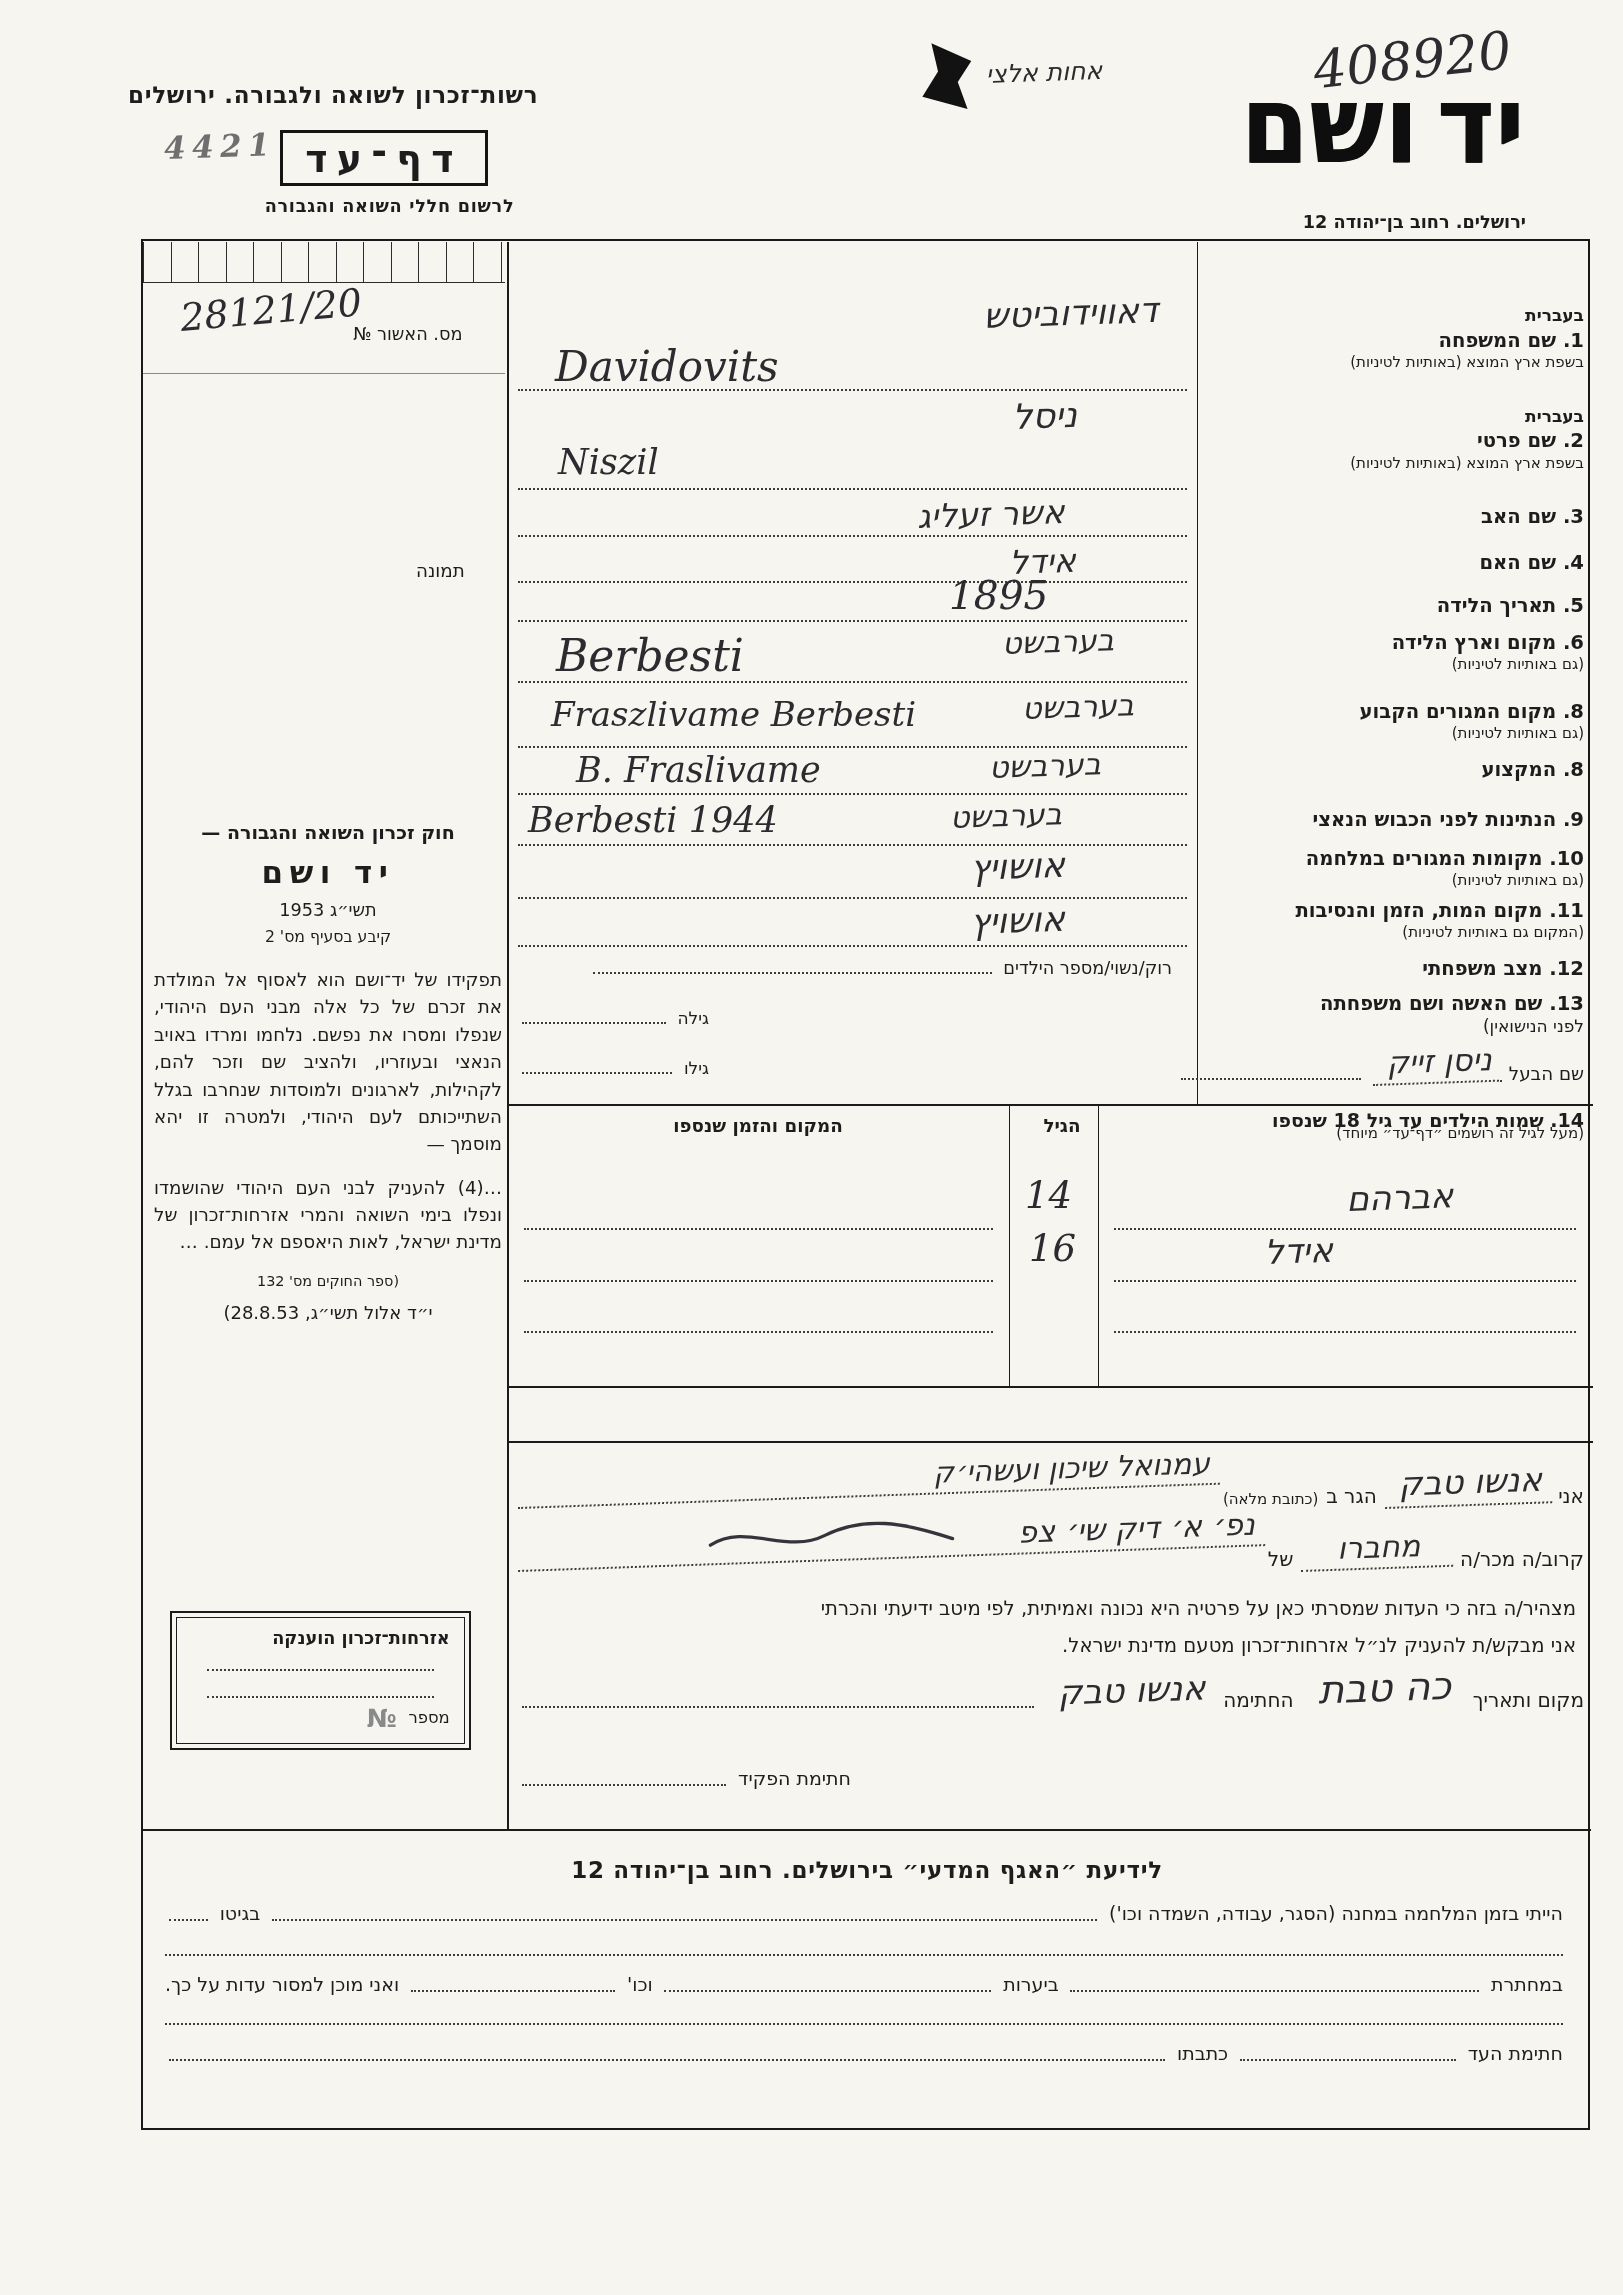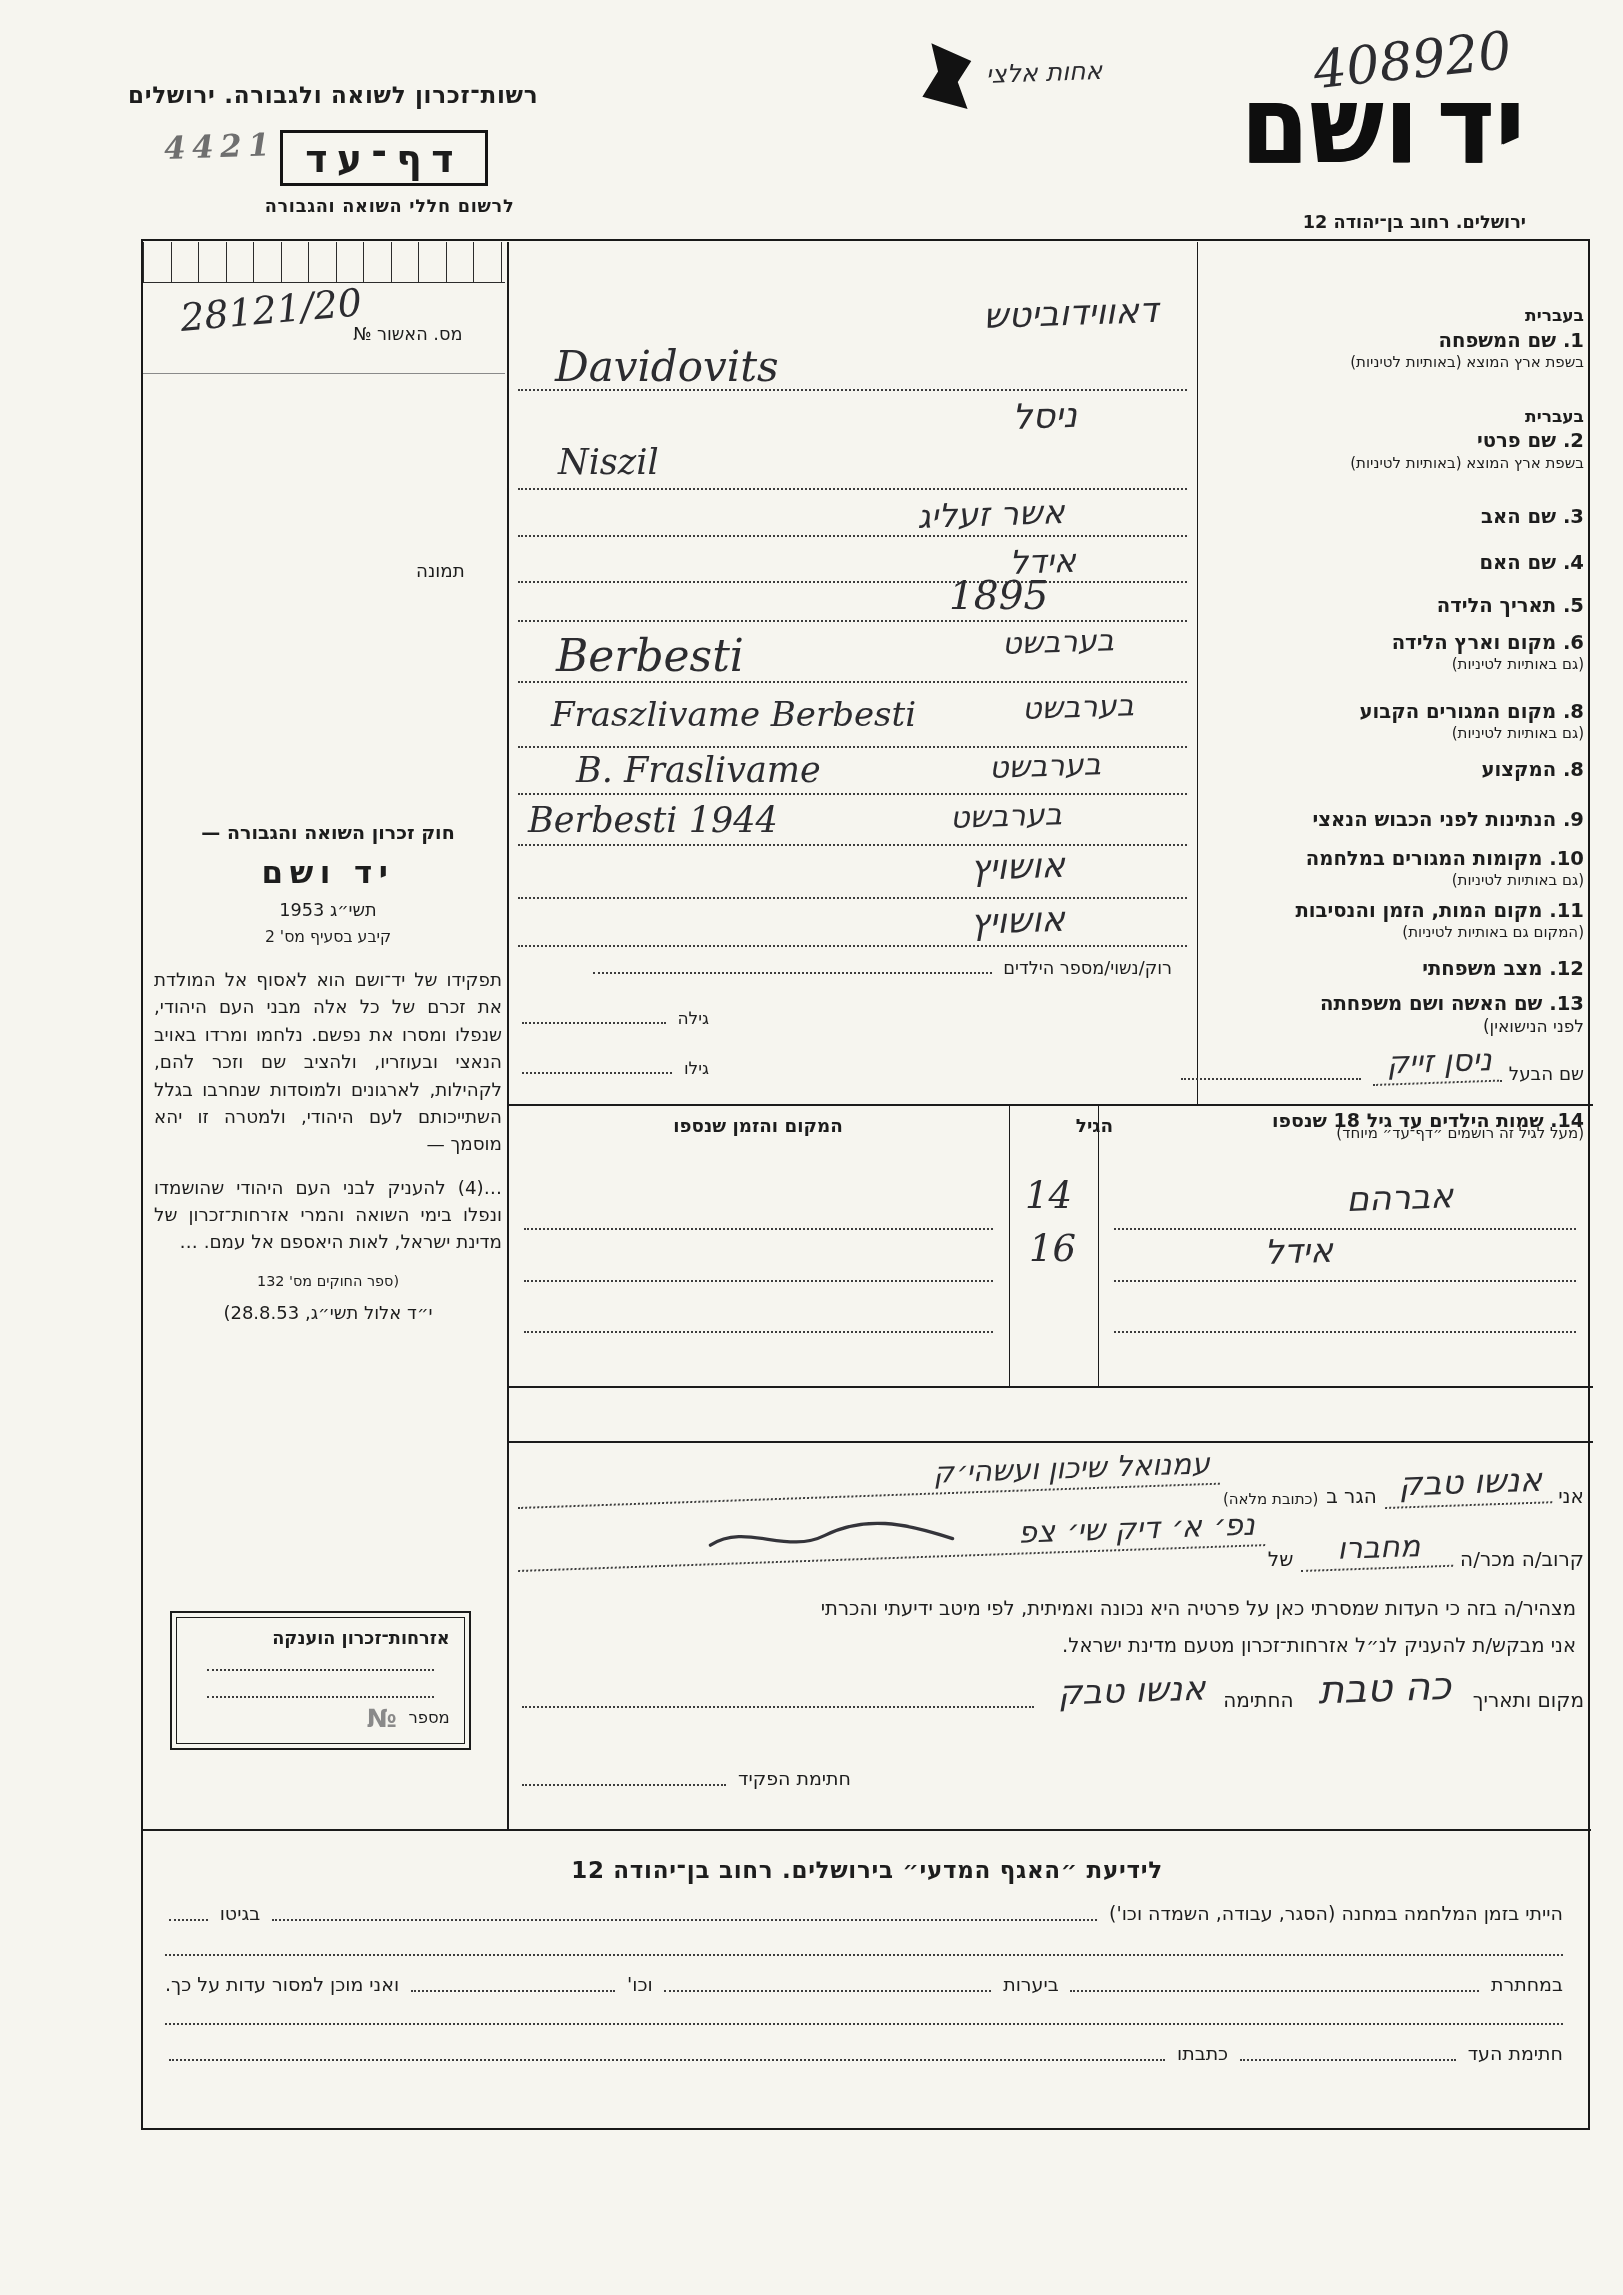--- a/index.html
+++ b/index.html
@@ -162,21 +162,21 @@
   <div class="abs row" style="left:518px; top:1058px; width:191px; font-size:17px;">
     <span class="lbl">גילו</span>
     <span class="leader"></span>
   </div>
 
   <div class="abs hline" style="left:507px; top:1104px; width:1086px;"></div>
   <div class="abs hline" style="left:507px; top:1386px; width:1086px;"></div>
   <div class="abs vline2" style="left:1009px; top:1104px; height:282px;"></div>
   <div class="abs vline2" style="left:1098px; top:1104px; height:282px;"></div>
   <div class="abs lbl b center" style="left:508px; top:1115px; width:500px; font-size:18.3px;">המקום והזמן שנספו</div>
-  <div class="abs lbl b center" style="left:1011px; top:1115px; width:102px; font-size:18.3px;text-align:right;">הגיל</div>
+  <div class="abs lbl b center" style="left:1011px; top:1115px; width:102px; font-size:18.3px;">הגיל</div>
   <div class="abs lbl b" style="right:39px; top:1109px; font-size:19px;">14. שמות הילדים עד גיל 18 שנספו</div>
   <div class="abs lbl" style="right:39px; top:1108px; font-size:15px;margin-top:16px;">(מעל לגיל זה רושמים ״דף־עד״ מיוחד)</div>
 
   <div class="abs dotl" style="left:1114px; top:1228px; width:462px;"></div>
   <div class="abs dotl" style="left:1114px; top:1280px; width:462px;"></div>
   <div class="abs dotl" style="left:1114px; top:1331px; width:462px;"></div>
   <div class="abs dotl" style="left:524px; top:1228px; width:469px;"></div>
   <div class="abs dotl" style="left:524px; top:1280px; width:469px;"></div>
   <div class="abs dotl" style="left:524px; top:1331px; width:469px;"></div>
 

